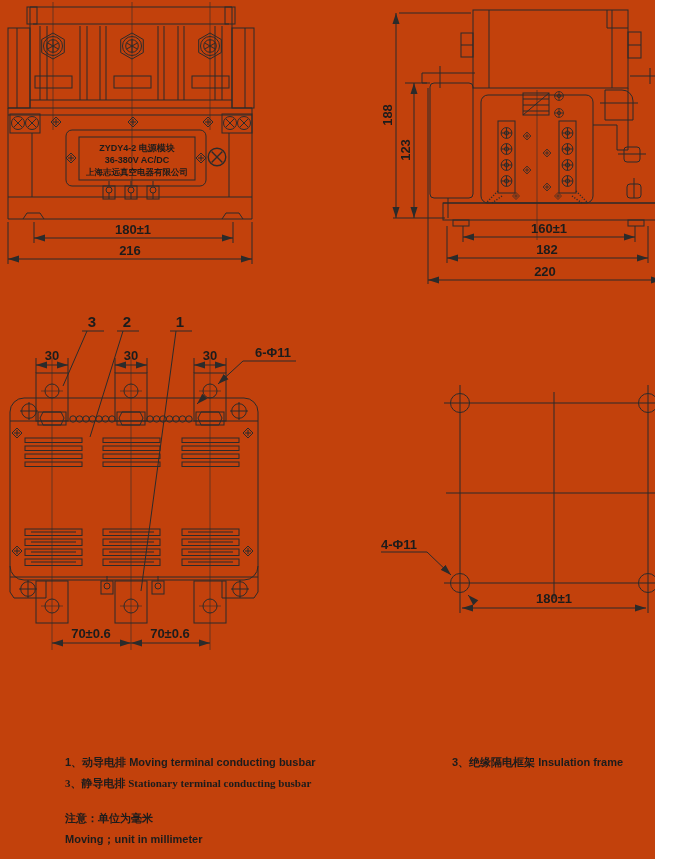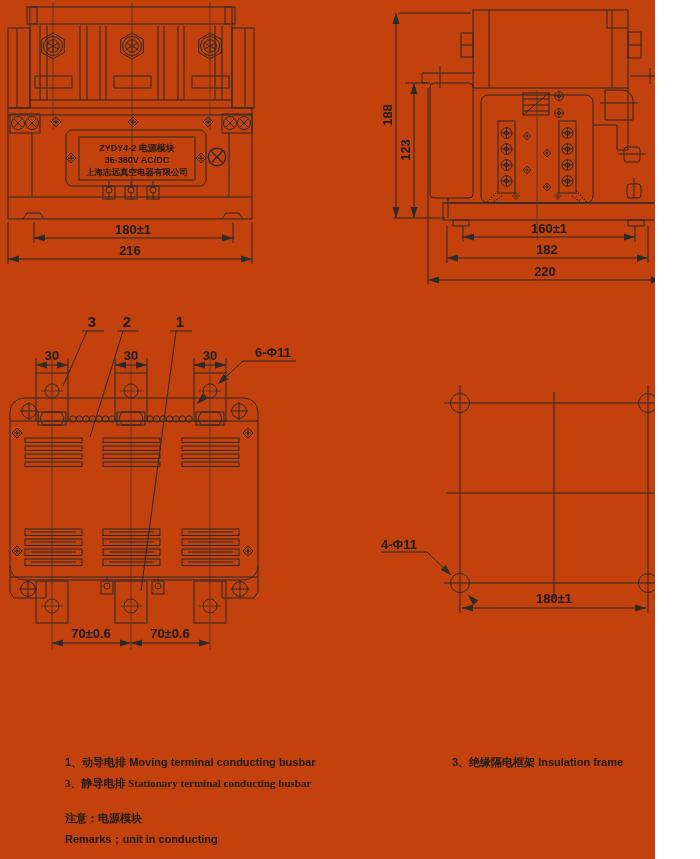--- a/index.html
+++ b/index.html
@@ -459,15 +459,15 @@
       <line class="ln" x1="462" y1="608" x2="646" y2="608" marker-start="url(#as)" marker-end="url(#ae)"></line>
       <text class="dimtxt" x="554" y="603" text-anchor="middle">180±1</text>
     </g>
   </g>
 </svg>
 
   
   <div class="leg" style="left:65px;top:755px;">1、动导电排 Moving terminal conducting busbar</div>
   <div class="leg" style="left:452px;top:755px;">3、绝缘隔电框架 Insulation frame</div>
   <div class="leg" style="left:65px;top:776px;font-family:Liberation Serif, serif;">3、静导电排 Stationary terminal conducting busbar</div>
-  <div class="leg" style="left:65px;top:811px;">注意：电源模块</div>
-  <div class="leg" style="left:65px;top:832px;">Remarks；unit in conducting</div>
+  <div class="leg" style="left:65px;top:811px;">注意：单位为毫米</div>
+  <div class="leg" style="left:65px;top:832px;">Moving；unit in millimeter</div>
 </div>
 
 </body></html>

